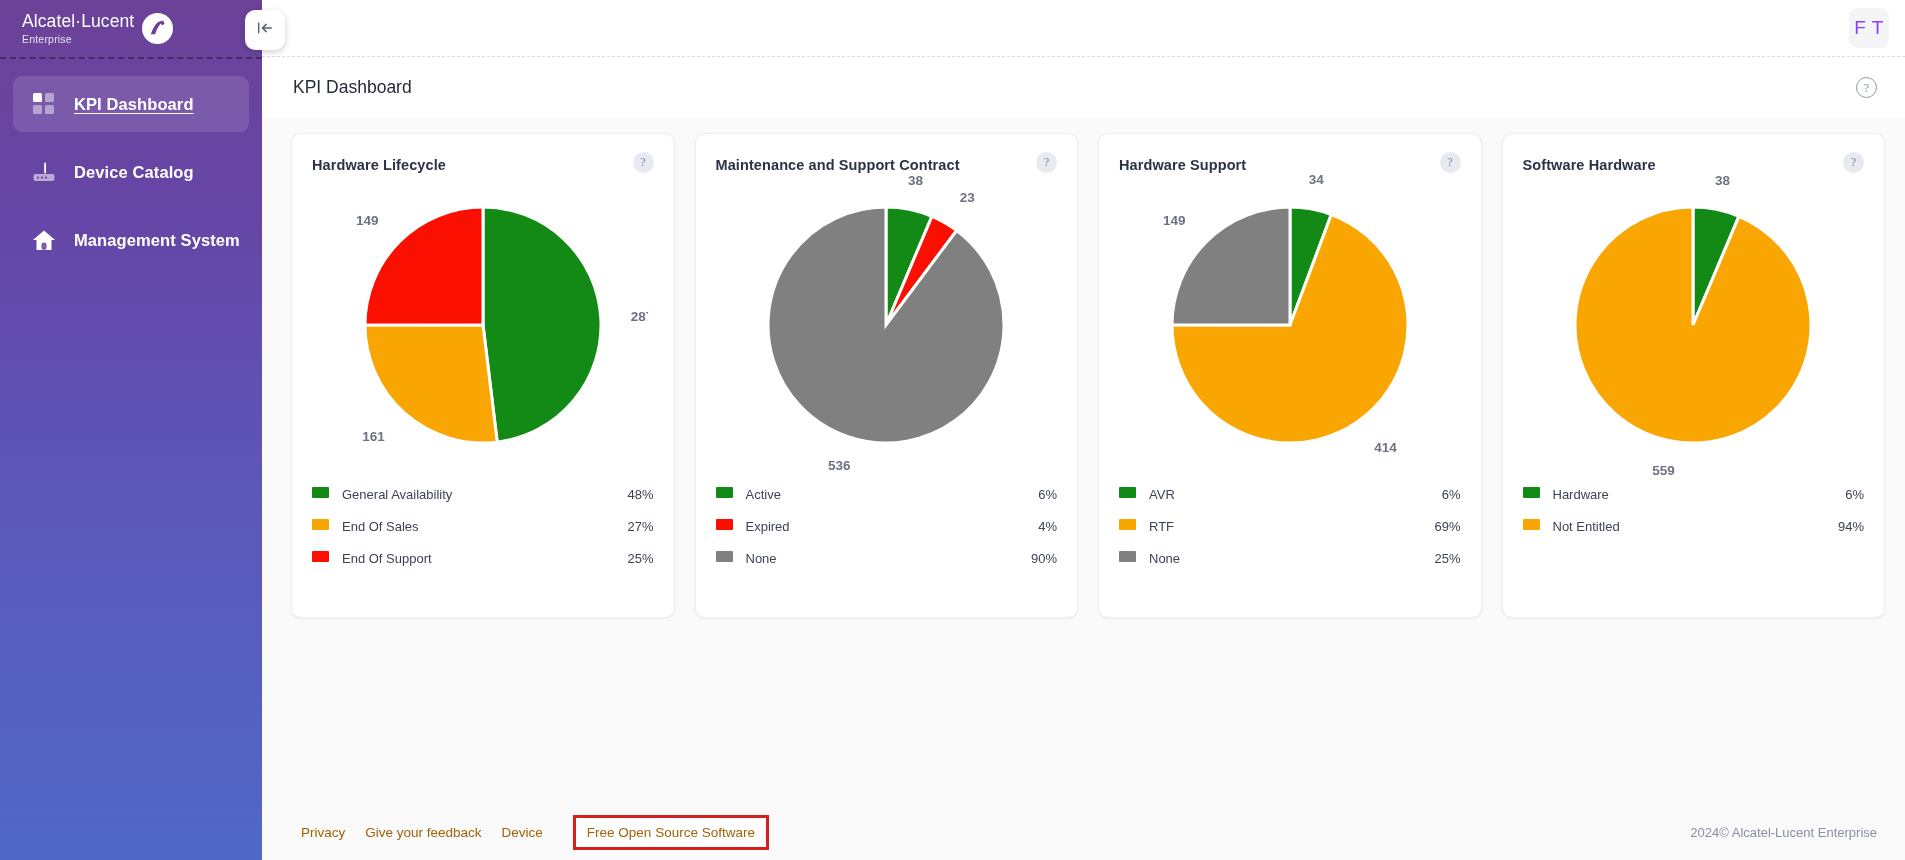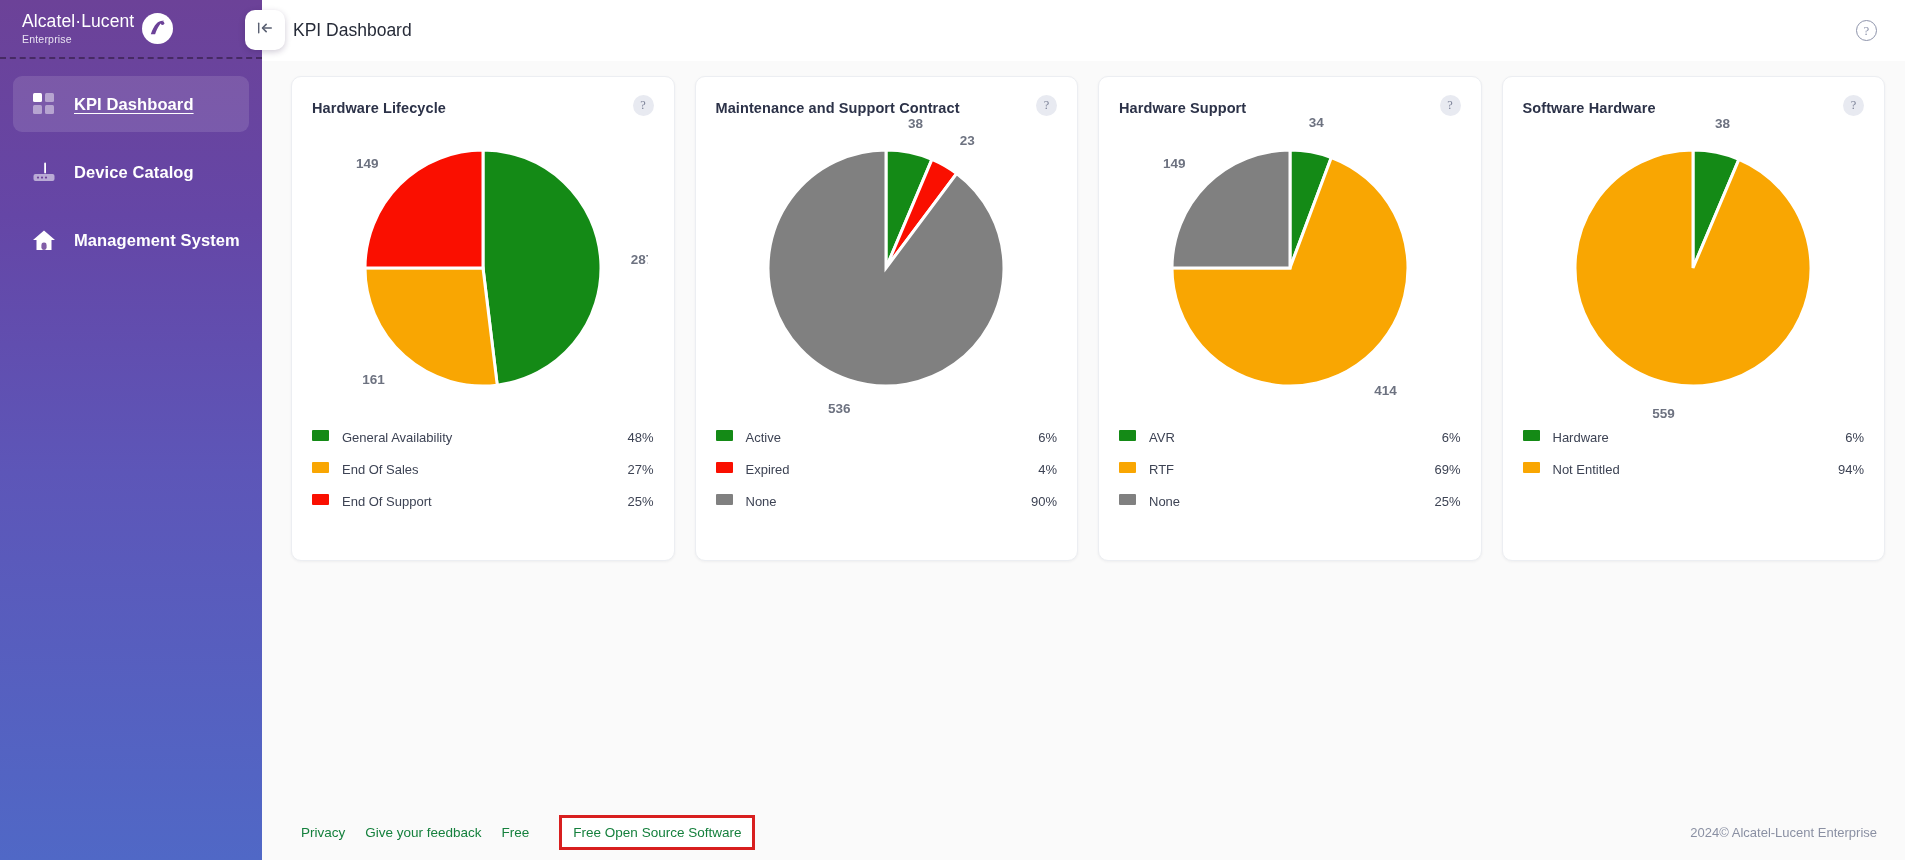--- a/index.html
+++ b/index.html
@@ -81,21 +81,21 @@
   .legend { margin-top:12px; }
   .legend-row { display:flex; align-items:flex-start; height:32px; }
   .swatch { width:17px; height:11px; border-radius:1px; flex:0 0 17px; }
   .leg-label { margin-left:13px; font-size:13px; color:#3d4354; flex:1 1 auto; }
   .leg-pct { font-size:13px; color:#3d4354; }
 
   
   .footer { height:56px; display:flex; align-items:center; justify-content:space-between;
             padding:0 28px 0 29px; background:#fafafa; }
   .f-left { display:flex; align-items:center; gap:0; }
-  .f-link { font-size:13.5px; color:#15803d; cursor:pointer; padding:6px 10px; }
+  .f-link { font-size:13.5px; color:#a16207; cursor:pointer; padding:6px 10px; }
   .f-link.boxed { border:3px solid #d81f1f; padding:7px 11px; margin-left:20px; background:#fff; }
   .f-right { font-size:13px; color:#8a90a3; }
 </style>
 </head>
 <body>
 
 <div id="app">
 
   <aside class="sidebar">
     <div class="brand">
@@ -155,20 +155,25 @@
           <rect x="3.6" y="5.5" width="1.7" height="13" rx=".8" fill="#5a6072"></rect>
           <path d="M19.5 12 L9.5 12" stroke="#5a6072" stroke-width="1.9" stroke-linecap="round"></path>
           <path d="M13.4 7.6 L9 12 L13.4 16.4" stroke="#5a6072" stroke-width="1.9" fill="none" stroke-linecap="round" stroke-linejoin="round"></path>
         </svg>
       </span>
     </div>
   </aside>
 
   <section class="main">
 
+    <div class="topbar">
+      <div class="avatar">
+        <span>F T</span>
+      </div>
+    </div>
 
     <div class="pagehead">
       <div class="page-title">KPI Dashboard</div>
       <div class="help-circle">?</div>
     </div>
 
     <div class="content">
       <div class="cards" id="cards">
           <div class="card">
     <div class="card-head">
@@ -295,20 +300,20 @@
       </div>
             </div>
           </div>
         </div>
     </div>
 
     <div class="footer">
       <div class="f-left" id="footer-links">
           <div class="f-link">Privacy</div>
           <div class="f-link">Give your feedback</div>
-          <div class="f-link">Free</div>
+          <div class="f-link">Device</div>
           <div class="f-link boxed">Free Open Source Software</div>
         </div>
       <div class="f-right">2024© Alcatel-Lucent Enterprise</div>
     </div>
 
   </section>
 </div>
 
 </body></html>

